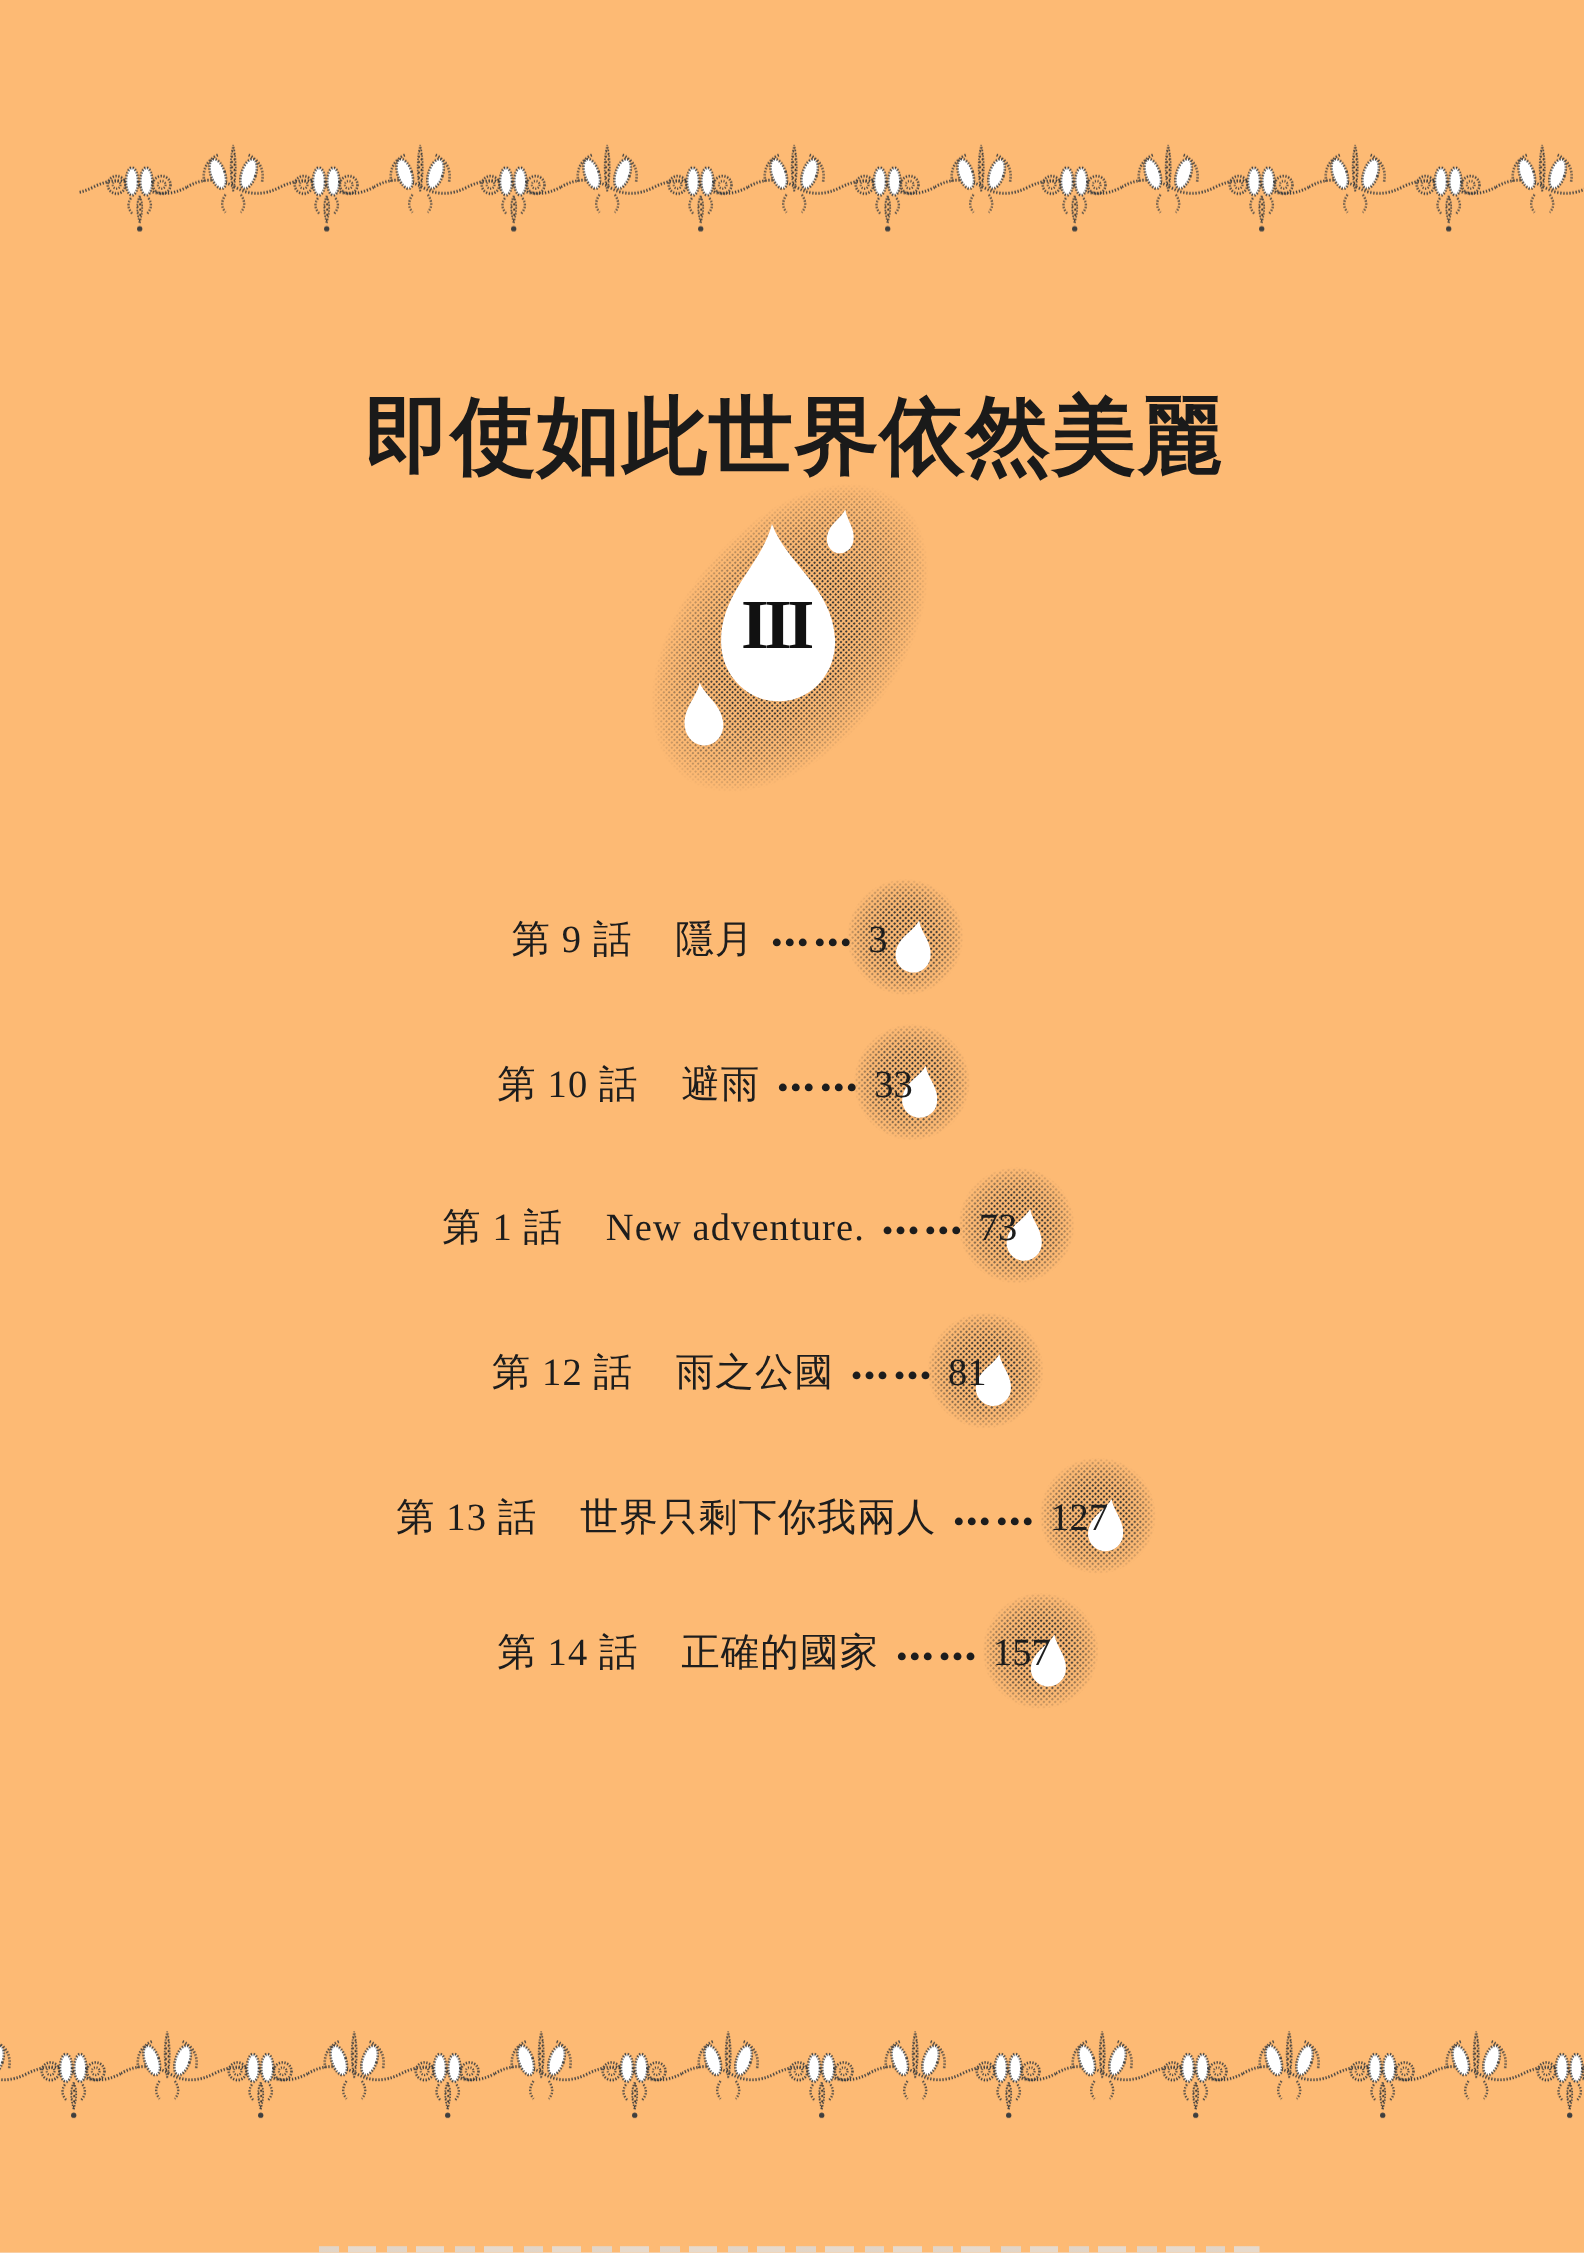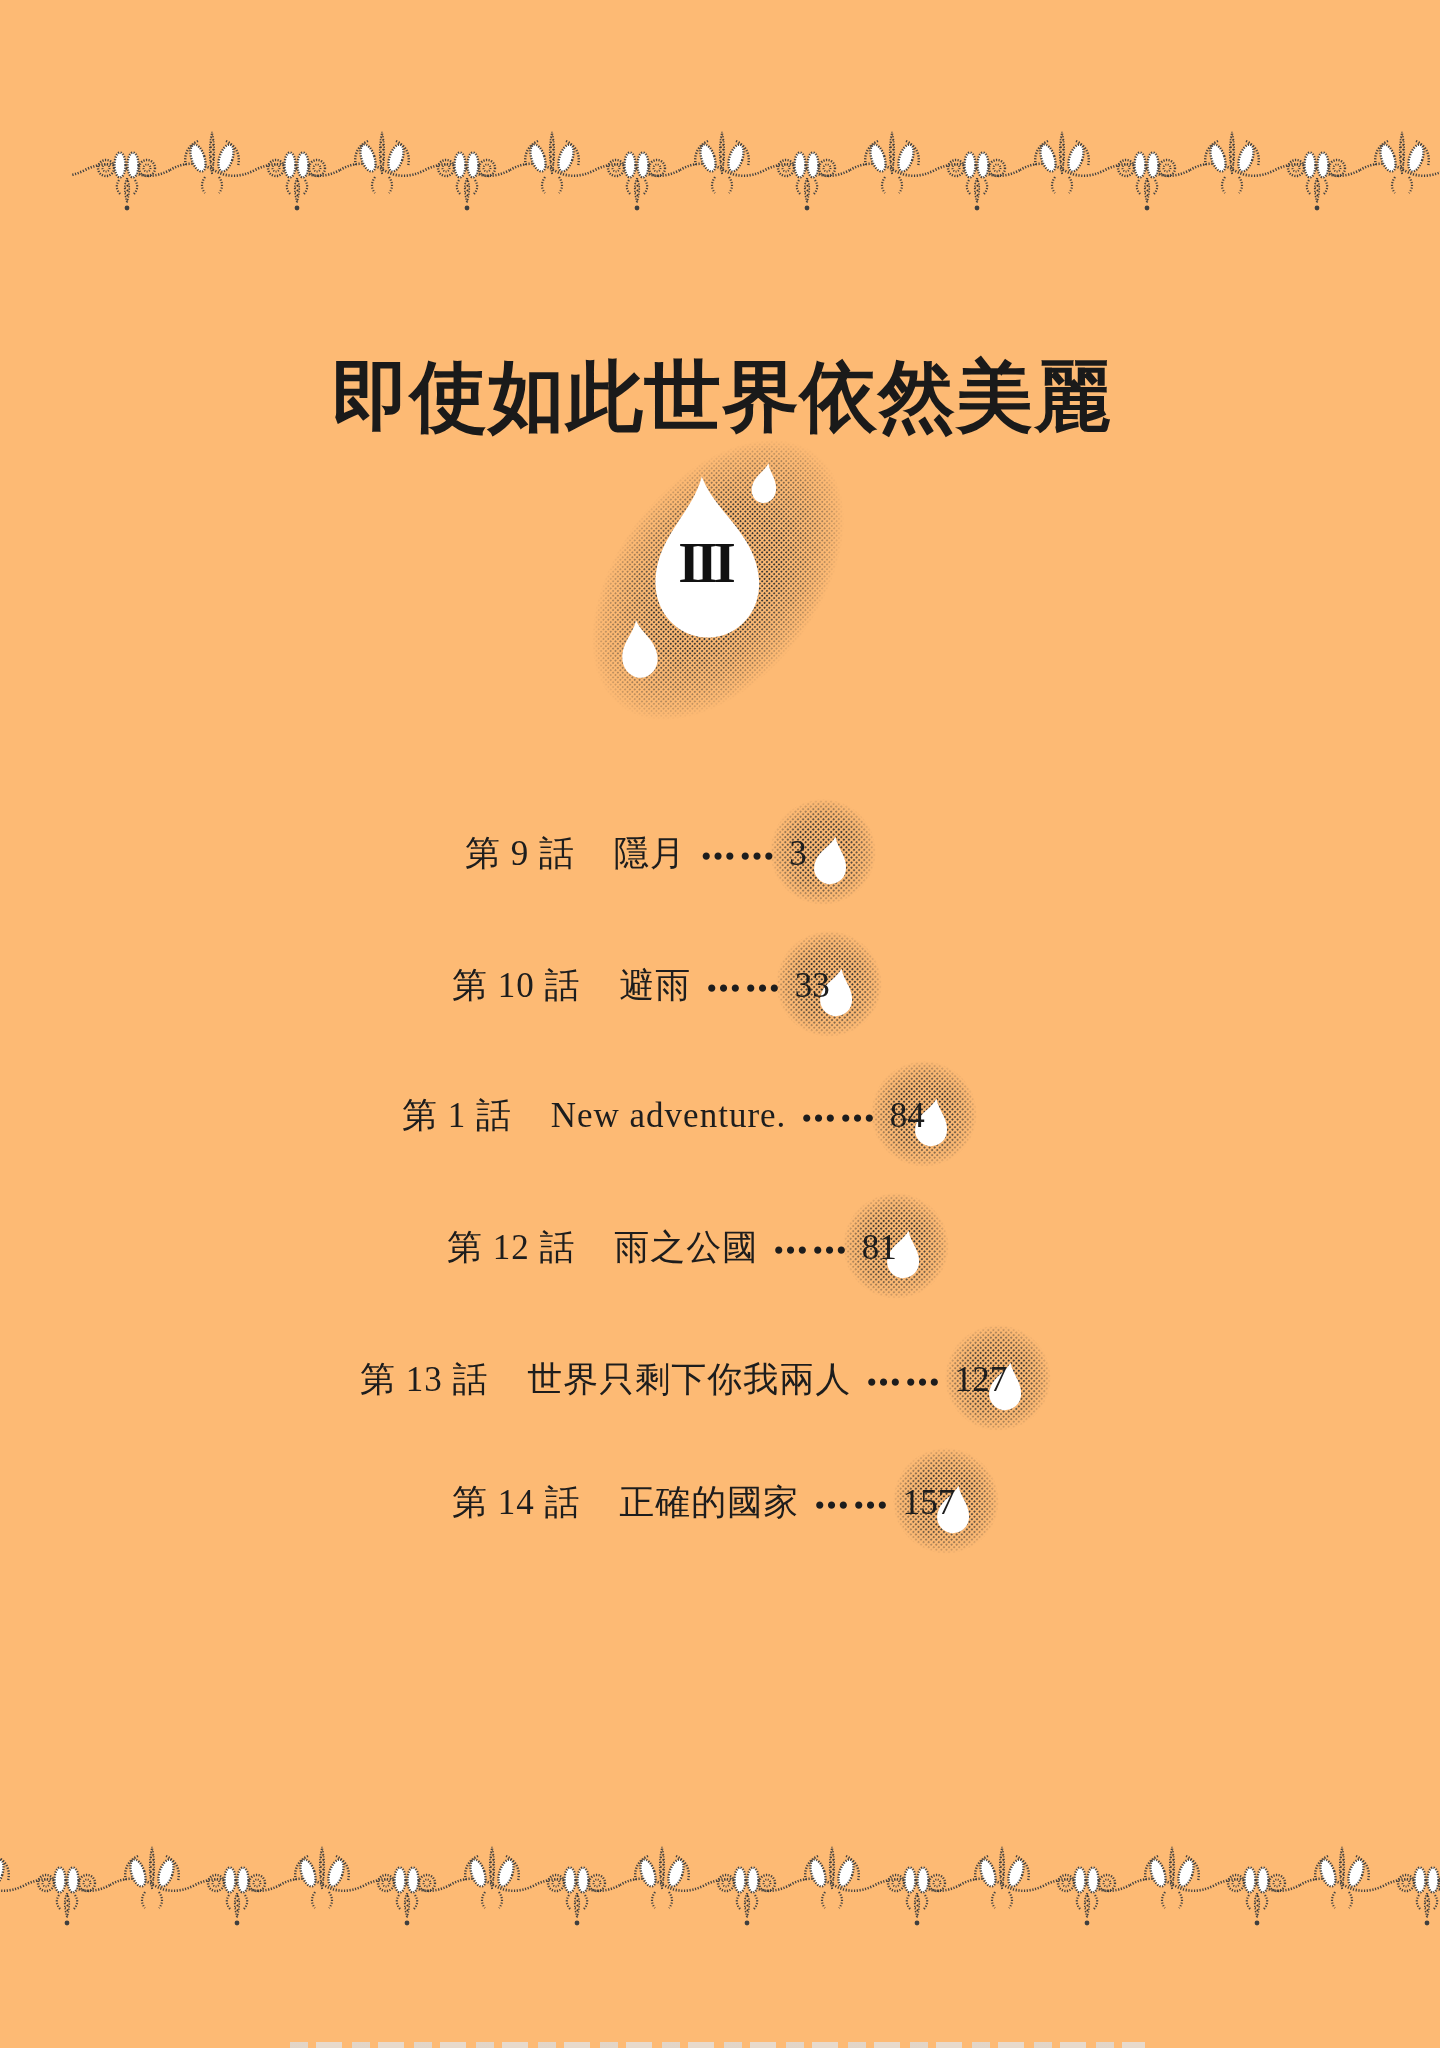--- a/index.html
+++ b/index.html
@@ -23,21 +23,21 @@
   .book-title{
     position:absolute;left:332px;top:346px;
     font-size:77px;font-weight:600;letter-spacing:1px;
     white-space:nowrap;color:#1a1a1a;
   }
 
   
   .logo-band{position:absolute;left:565px;top:425px;width:300px;height:300px;}
   .logo-numeral{
     position:absolute;left:655px;top:531px;width:100px;
-    text-align:center;font-size:56px;font-weight:700;letter-spacing:-4px;
+    text-align:center;font-size:64px;font-weight:700;letter-spacing:-4px;
     color:#111;
   }
 
   
   .toc-row{
     position:absolute;height:56px;line-height:56px;
     font-size:35px;white-space:nowrap;color:#1d1d1d;
   }
   .chap{letter-spacing:1px;}
   .ttl{margin-left:30px;letter-spacing:1px;}
@@ -167,21 +167,21 @@
 
   <div class="toc-row row3">
     <span class="chap">第 1 話</span>
     <span class="ttl">New adventure.</span>
     <span class="leader">……</span>
     <span class="pagewrap">
       <svg class="blob" viewBox="0 0 100 100">
         <rect width="100" height="100" fill="url(#dots)" mask="url(#soft100)"></rect>
         <use href="#dropPath" fill="#ffffff" transform="translate(58,58) rotate(10) scale(0.47) translate(-50,-52)"></use>
       </svg>
-      <span class="pagenum">84</span>
+      <span class="pagenum">73</span>
     </span>
   </div>
 
   <div class="toc-row row4">
     <span class="chap">第 12 話</span>
     <span class="ttl">雨之公國</span>
     <span class="leader">……</span>
     <span class="pagewrap">
       <svg class="blob" viewBox="0 0 100 100">
         <rect width="100" height="100" fill="url(#dots)" mask="url(#soft100)"></rect>

